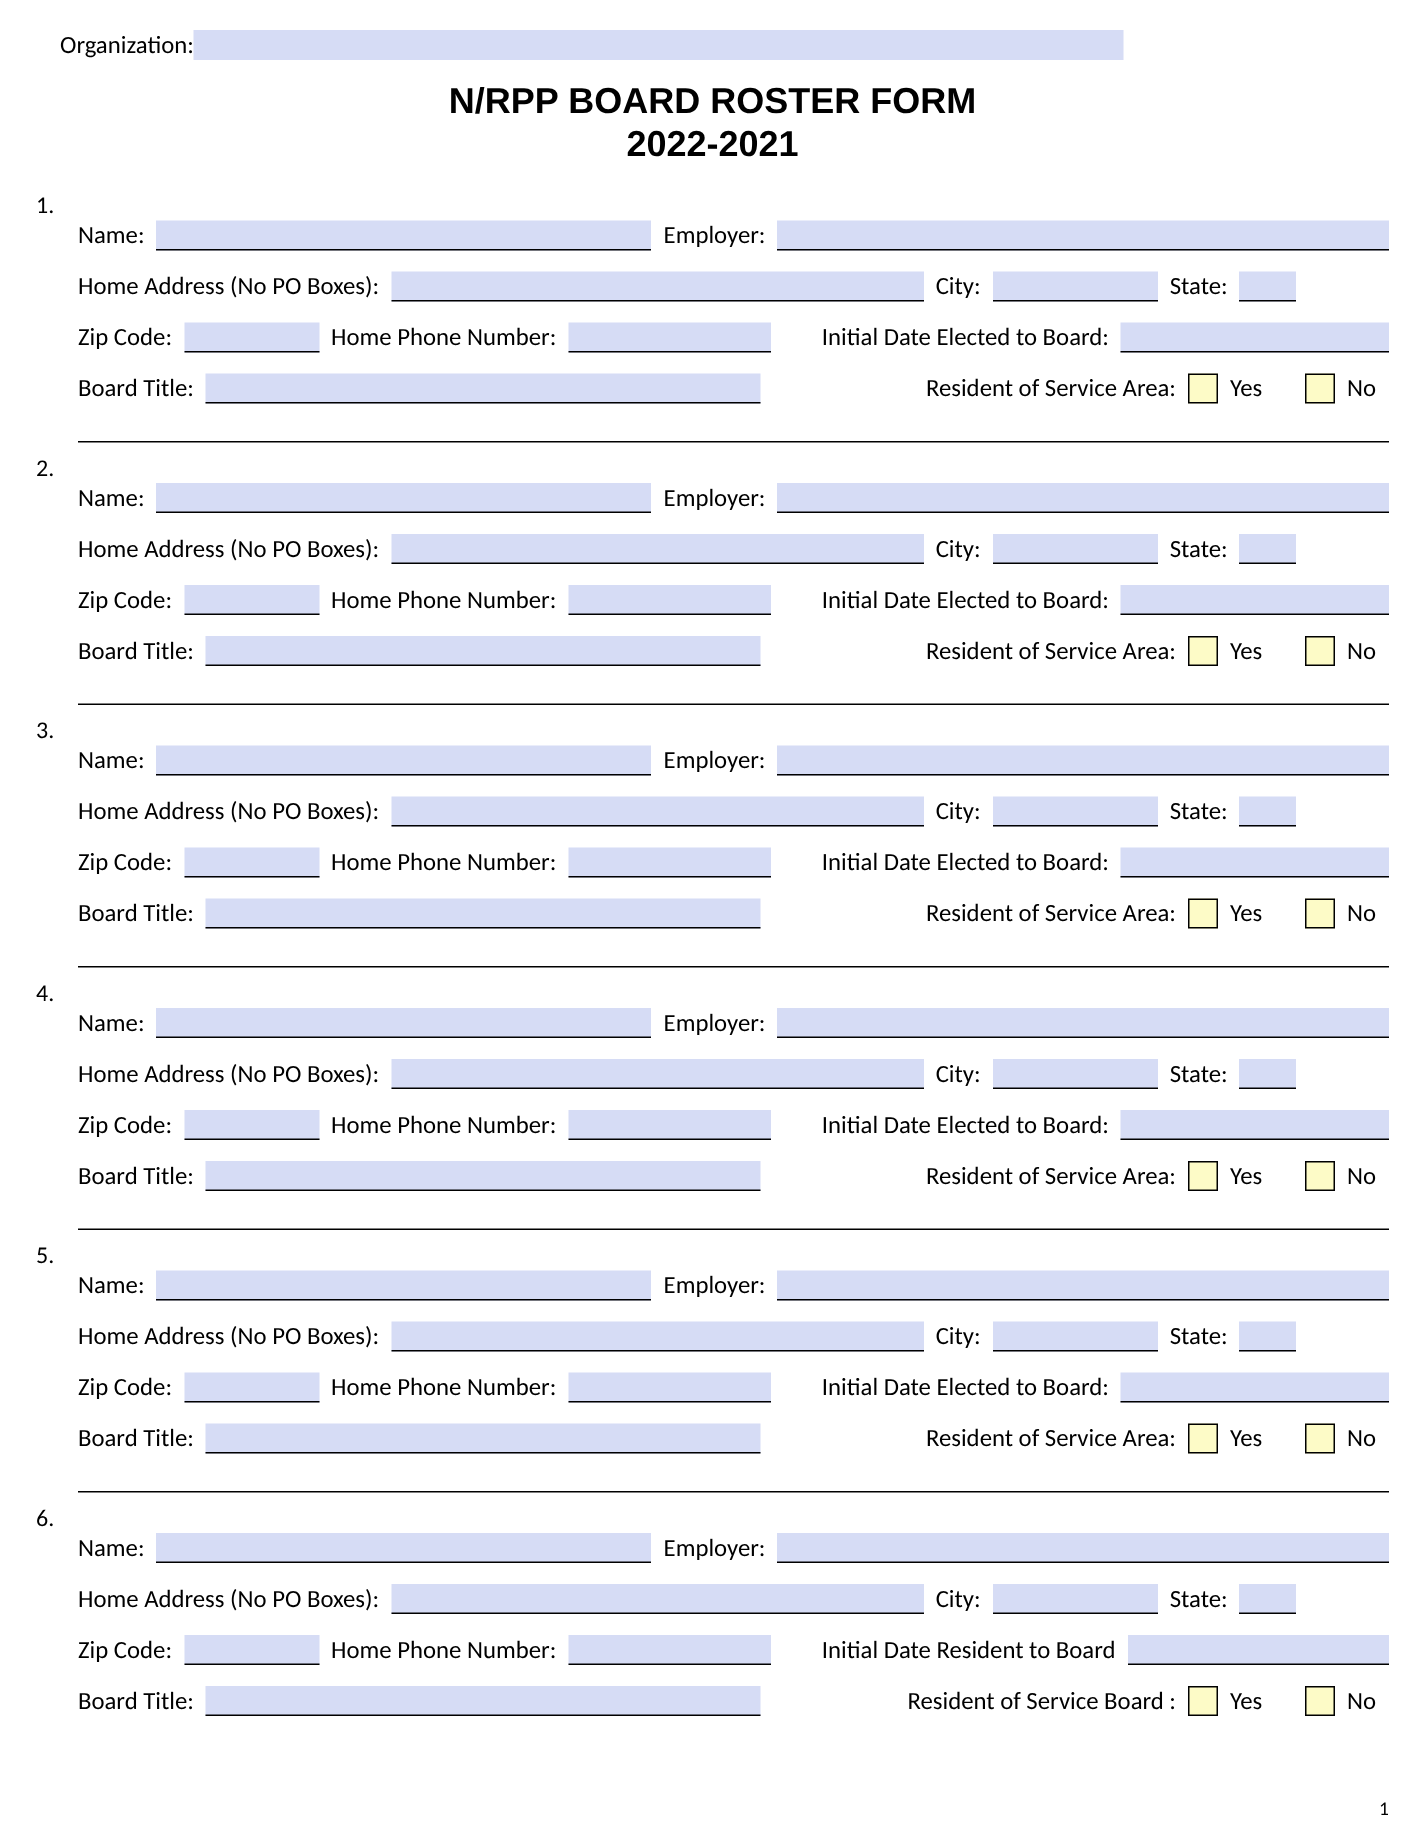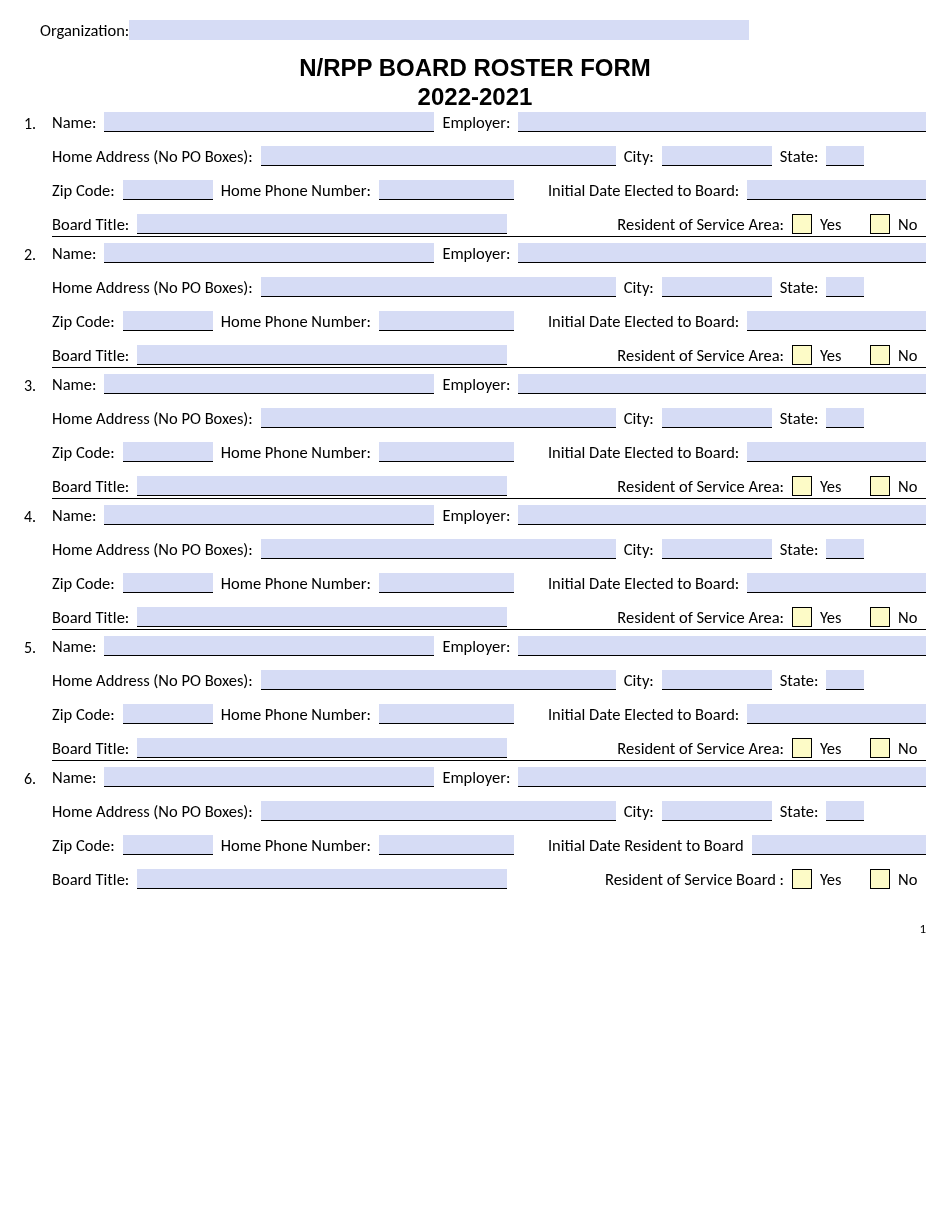--- a/index.html
+++ b/index.html
@@ -20,35 +20,37 @@
   }
   .org-row .lbl { }
   .org-row .fill {
     flex: 0 0 620px;
   }
   .title-block {
     text-align: center;
     font-weight: bold;
     font-size: 24px;
     line-height: 1.2;
+    margin-bottom: 14px;
     font-family: Arial, sans-serif;
   }
   .entry {
     display: flex;
     margin-bottom: 6px;
   }
   .num {
     width: 28px;
     padding-top: 2px;
     font-size: 16px;
   }
   .fields {
     flex: 1;
     border-bottom: 1.5px solid #000;
-    padding-bottom: 0;
+    padding-bottom: 23px;
+    margin-top: 21px;
   }
   .entry:last-of-type .fields,
   .entry.no-border .fields { border-bottom: none; }
   .row {
     display: flex;
     align-items: flex-end;
     gap: 8px;
     margin-bottom: 14px;
     flex-wrap: nowrap;
   }

